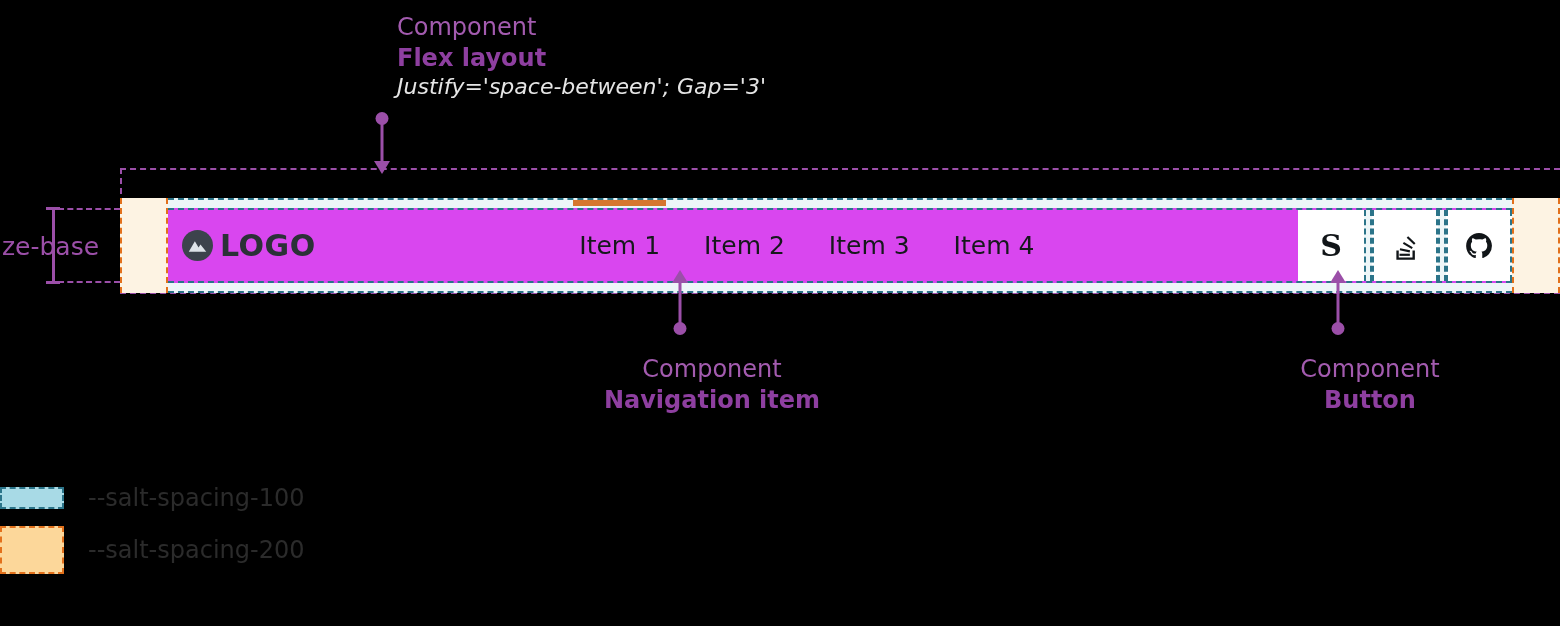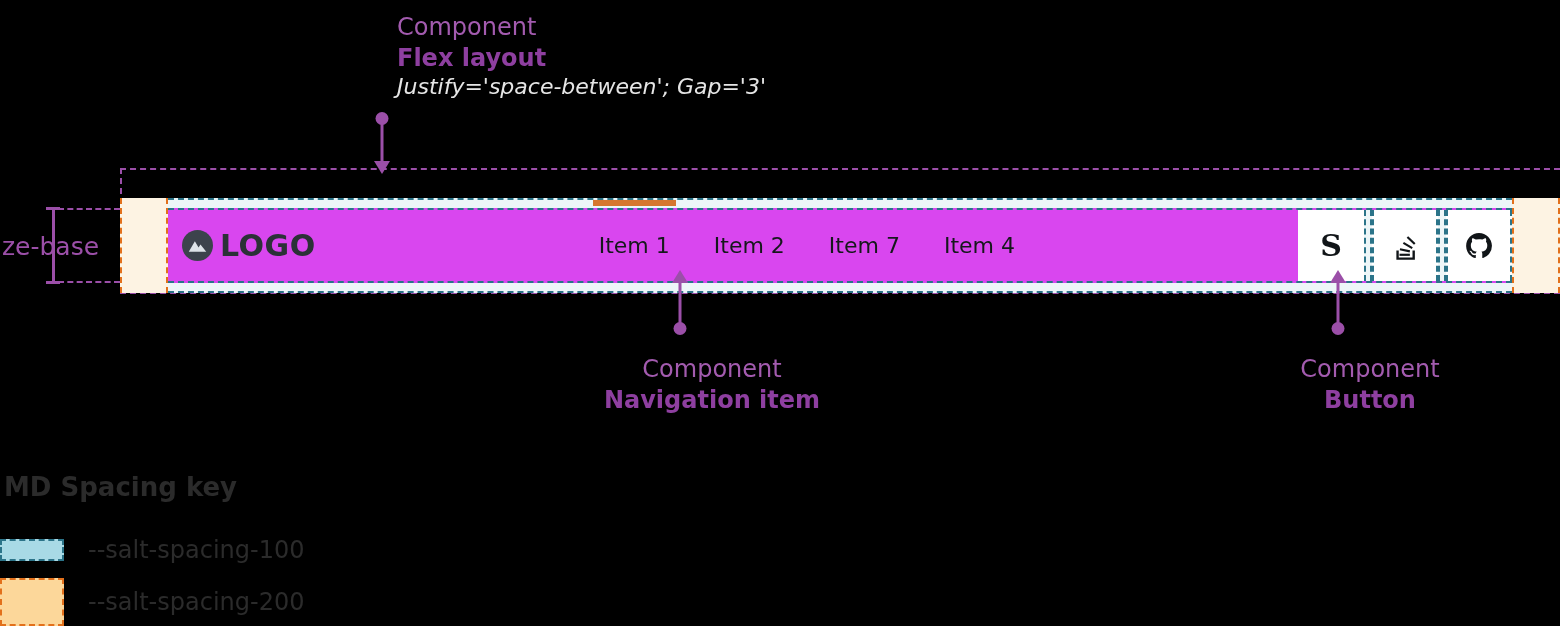--- a/index.html
+++ b/index.html
@@ -157,21 +157,21 @@
   
   #nav-items {
     display: flex;
     align-items: stretch;
   }
   .nav-item {
     position: relative;
     display: flex;
     align-items: center;
     padding: 0 22px;
-    font-size: 22px;
+    font-size: 25px;
     color: #15181B;
     white-space: nowrap;
   }
   .nav-item .active-bar {
     position: absolute;
     top: -10px;
     left: 16px;
     right: 16px;
     height: 6px;
     background: #D6762E;
@@ -344,21 +344,21 @@
         <div class="nav-item">
           <span class="active-bar"></span>
           <span>Item 1</span>
         </div>
         <div class="nav-item inactive">
 
           <span>Item 2</span>
         </div>
         <div class="nav-item inactive">
 
-          <span>Item 7</span>
+          <span>Item 3</span>
         </div>
         <div class="nav-item inactive">
 
           <span>Item 4</span>
         </div>
       </div>
 
       <div id="nav-actions">
 
         <div class="icon-btn">
@@ -413,21 +413,20 @@
   <span class="stem" style="top:12px; height:42px;"></span>
   <span class="dot" style="top:52px;"></span>
 </div>
 
 <div class="anno center" id="anno-button" style="left:1128px; top:354px; width:420px;">
   <span class="anno-kind">Component</span>
   <span class="anno-name">Button</span>
 </div>
 
 <div id="spacing-key">
-  <div id="key-title">MD Spacing key</div>
 
   <div class="key-row">
     <span class="key-swatch s100"></span>
     <span class="key-label">--salt-spacing-100</span>
   </div>
 
   <div class="key-row">
     <span class="key-swatch s300"></span>
     <span class="key-label">--salt-spacing-200</span>
   </div>

